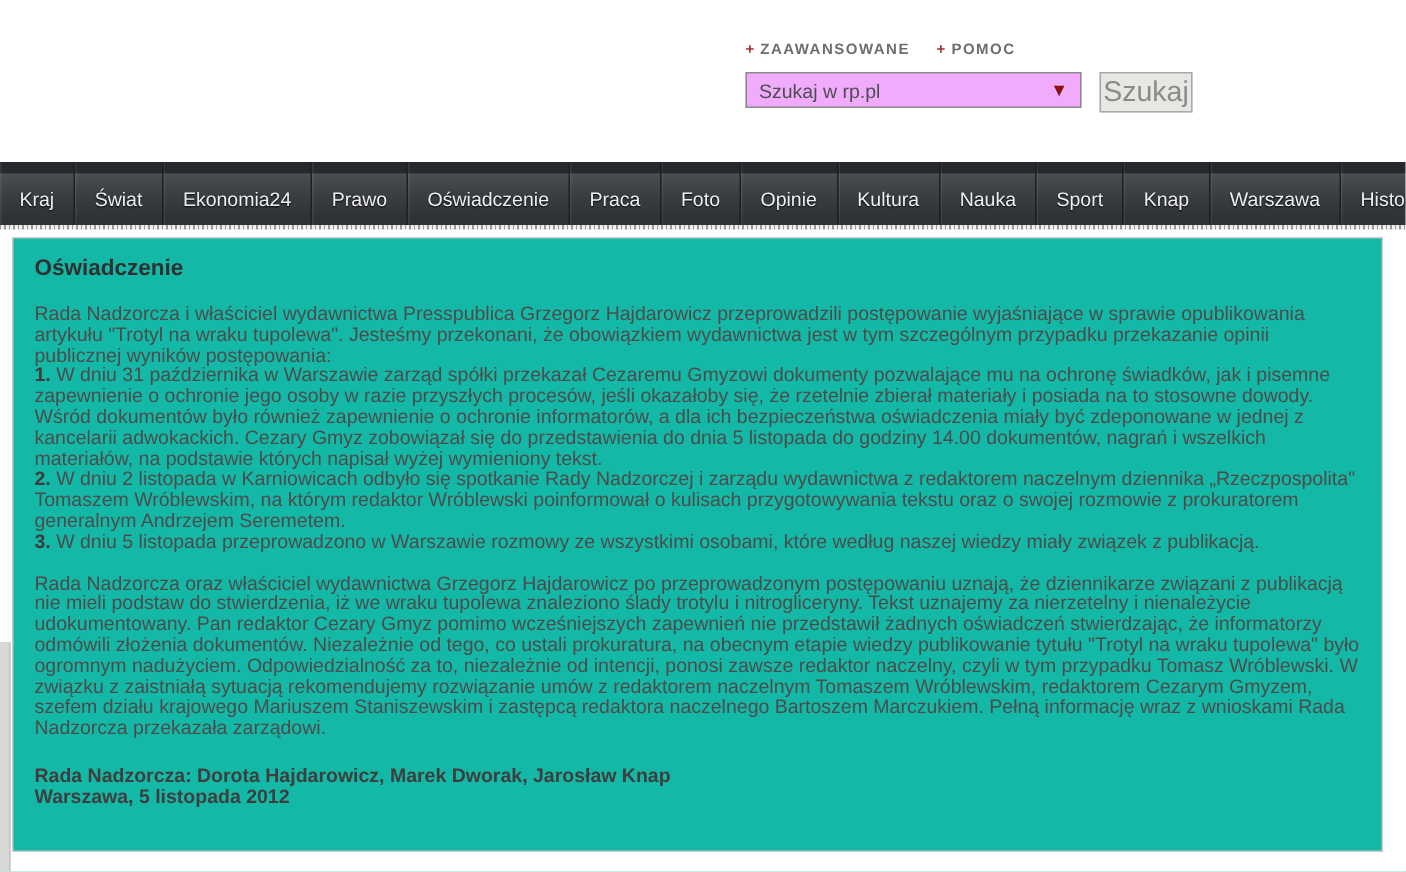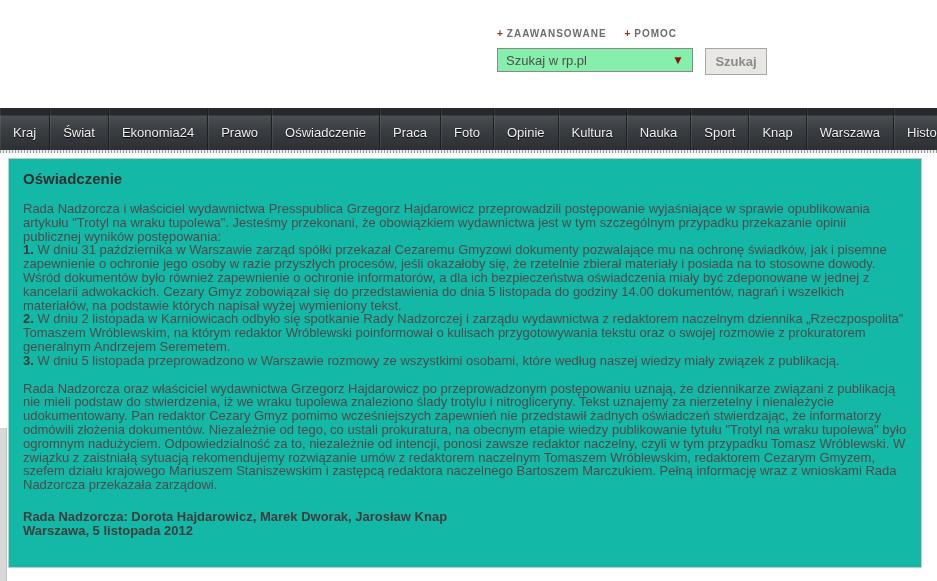--- a/index.html
+++ b/index.html
@@ -17,27 +17,27 @@
   .logo-url { display:flex; align-items:center; gap:3px; margin:2px 0 0 2px;
               font-size:13px; font-weight:bold; color:#3c3c3c; }
   .rp-badge { display:inline-flex; align-items:center; justify-content:center;
               width:17px; height:13px; background:#c00000; border-radius:2px; }
 
   .search { position:absolute; left:497px; top:28px; }
   .search-links { font-size:10px; font-weight:bold; letter-spacing:1px; color:#6d6d6d; margin-bottom:9px; }
   .search-links a { color:#6d6d6d; text-decoration:none; margin-right:14px; cursor:pointer; }
   .search-links .plus { color:#a03025; margin-right:3px; }
   .search-row { display:flex; align-items:flex-start; }
-  .search-select { width:196px; height:24px; background:#86efac; border:1px solid #8a8a8a;
+  .search-select { width:224px; height:24px; background:#f0abfc; border:1px solid #8a8a8a;
                    display:flex; align-items:center; justify-content:space-between;
                    padding:0 8px; font-size:13px; color:#4e4e4e; cursor:pointer; }
   .search-select .tri { color:#8d0e0e; font-size:12px; line-height:1; }
   .search-btn { margin-left:12px; width:62px; height:27px; background:#e9e7e4;
-                border:1px solid #a8a8a8; font-size:13px; color:#8a8a8a; cursor:pointer;
-                font-family:"Liberation Sans", sans-serif;font-weight:bold; }
+                border:1px solid #a8a8a8; font-size:19px; color:#8a8a8a; cursor:pointer;
+                font-family:"Liberation Sans", sans-serif; }
 
   
   .nav { position:absolute; left:0; top:108px; width:937px; height:42px;
          background:linear-gradient(180deg,#26282b 0px,#26282b 7px,#4a4e53 8px,#3a3e42 22px,#2e3135 39px);
          display:flex; }
   .nav::after { content:""; position:absolute; left:0; bottom:-3px; width:100%; height:3px;
                 background:repeating-linear-gradient(90deg,#9a9a9a 0 1px,#eee 1px 3px); }
   .nav a { display:flex; align-items:center; justify-content:center; padding:6px 13px 0 13px;
            font-size:13px; color:#efefef; text-decoration:none; white-space:nowrap;
            border-right:1px solid #1d1f22; box-shadow:inset 1px 0 0 rgba(255,255,255,0.08);

